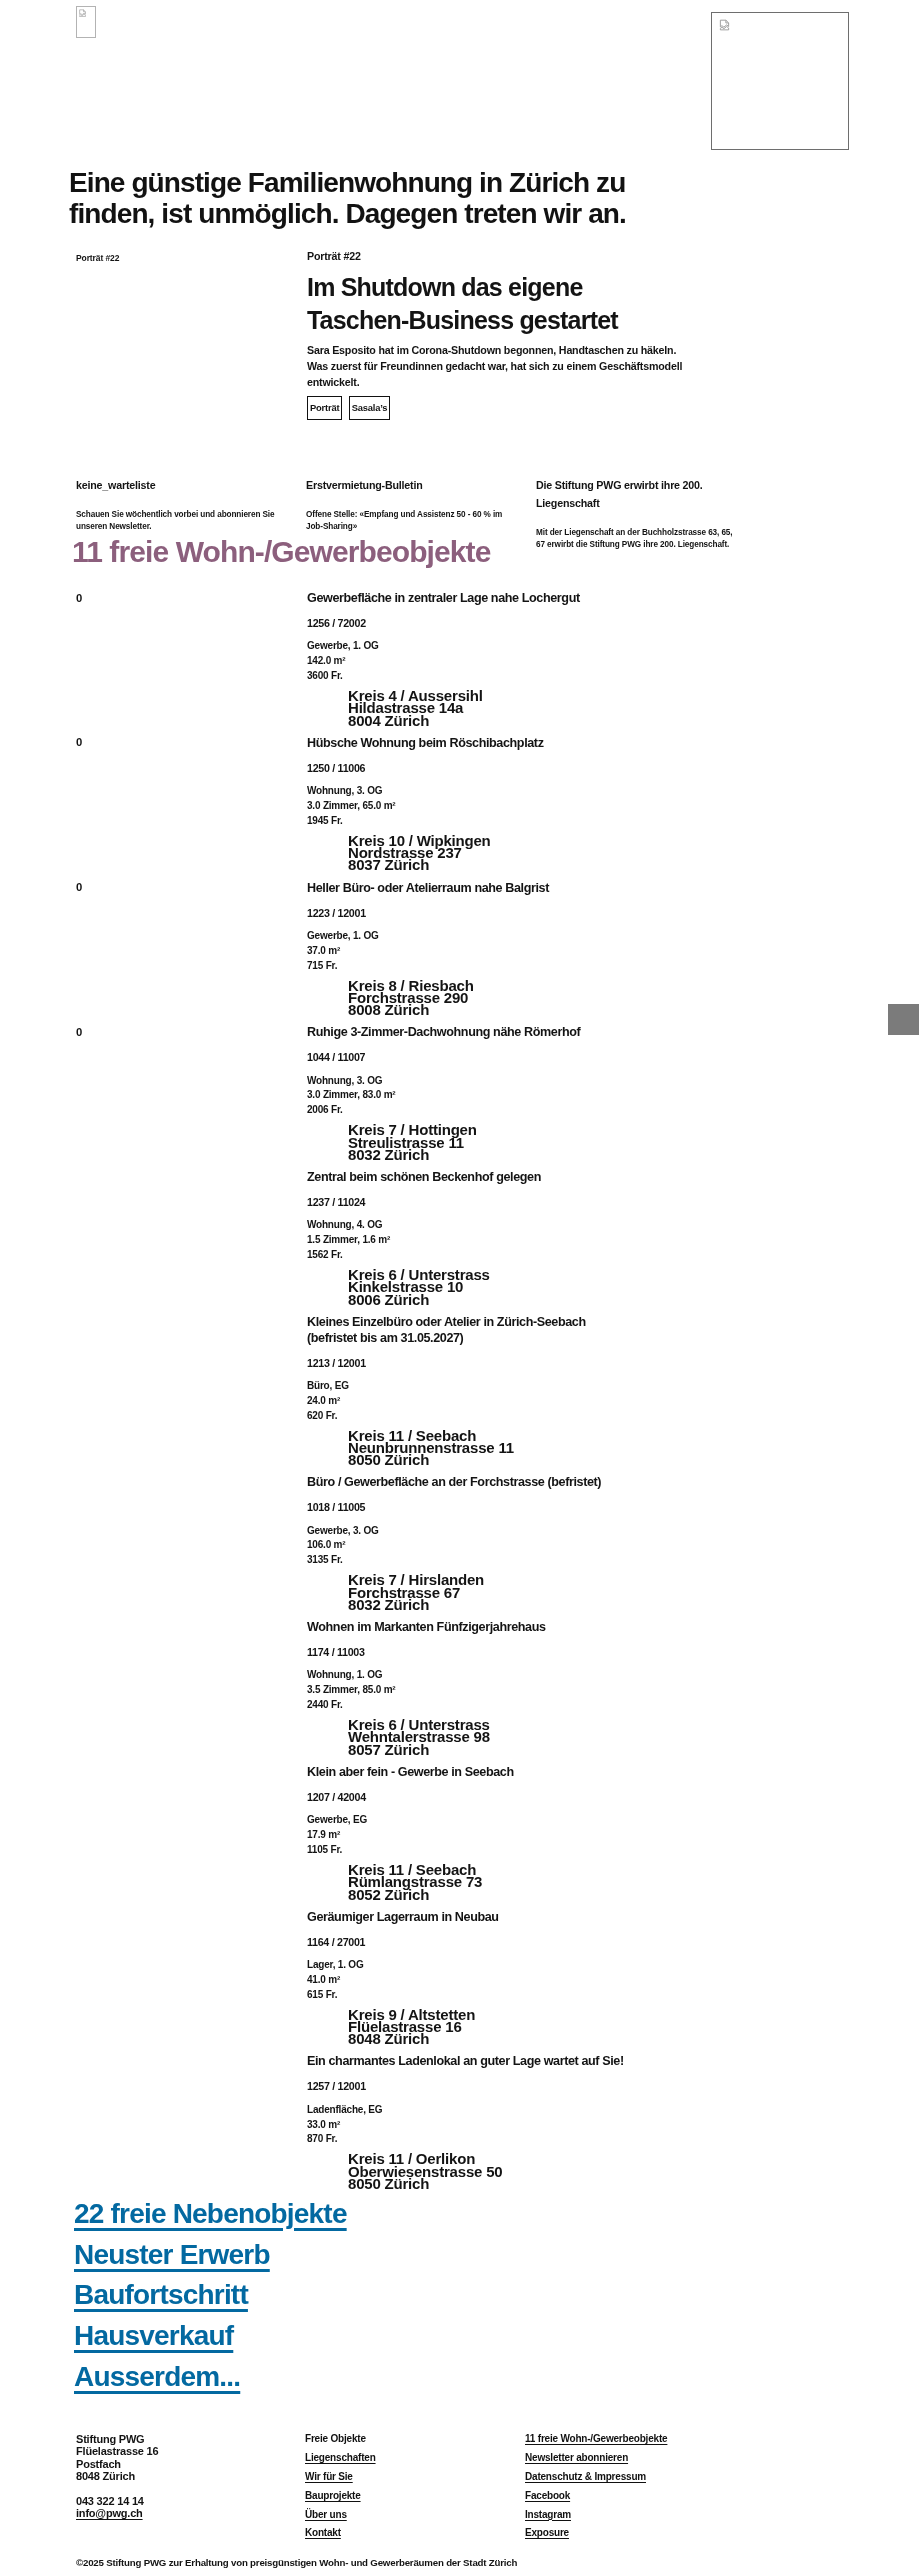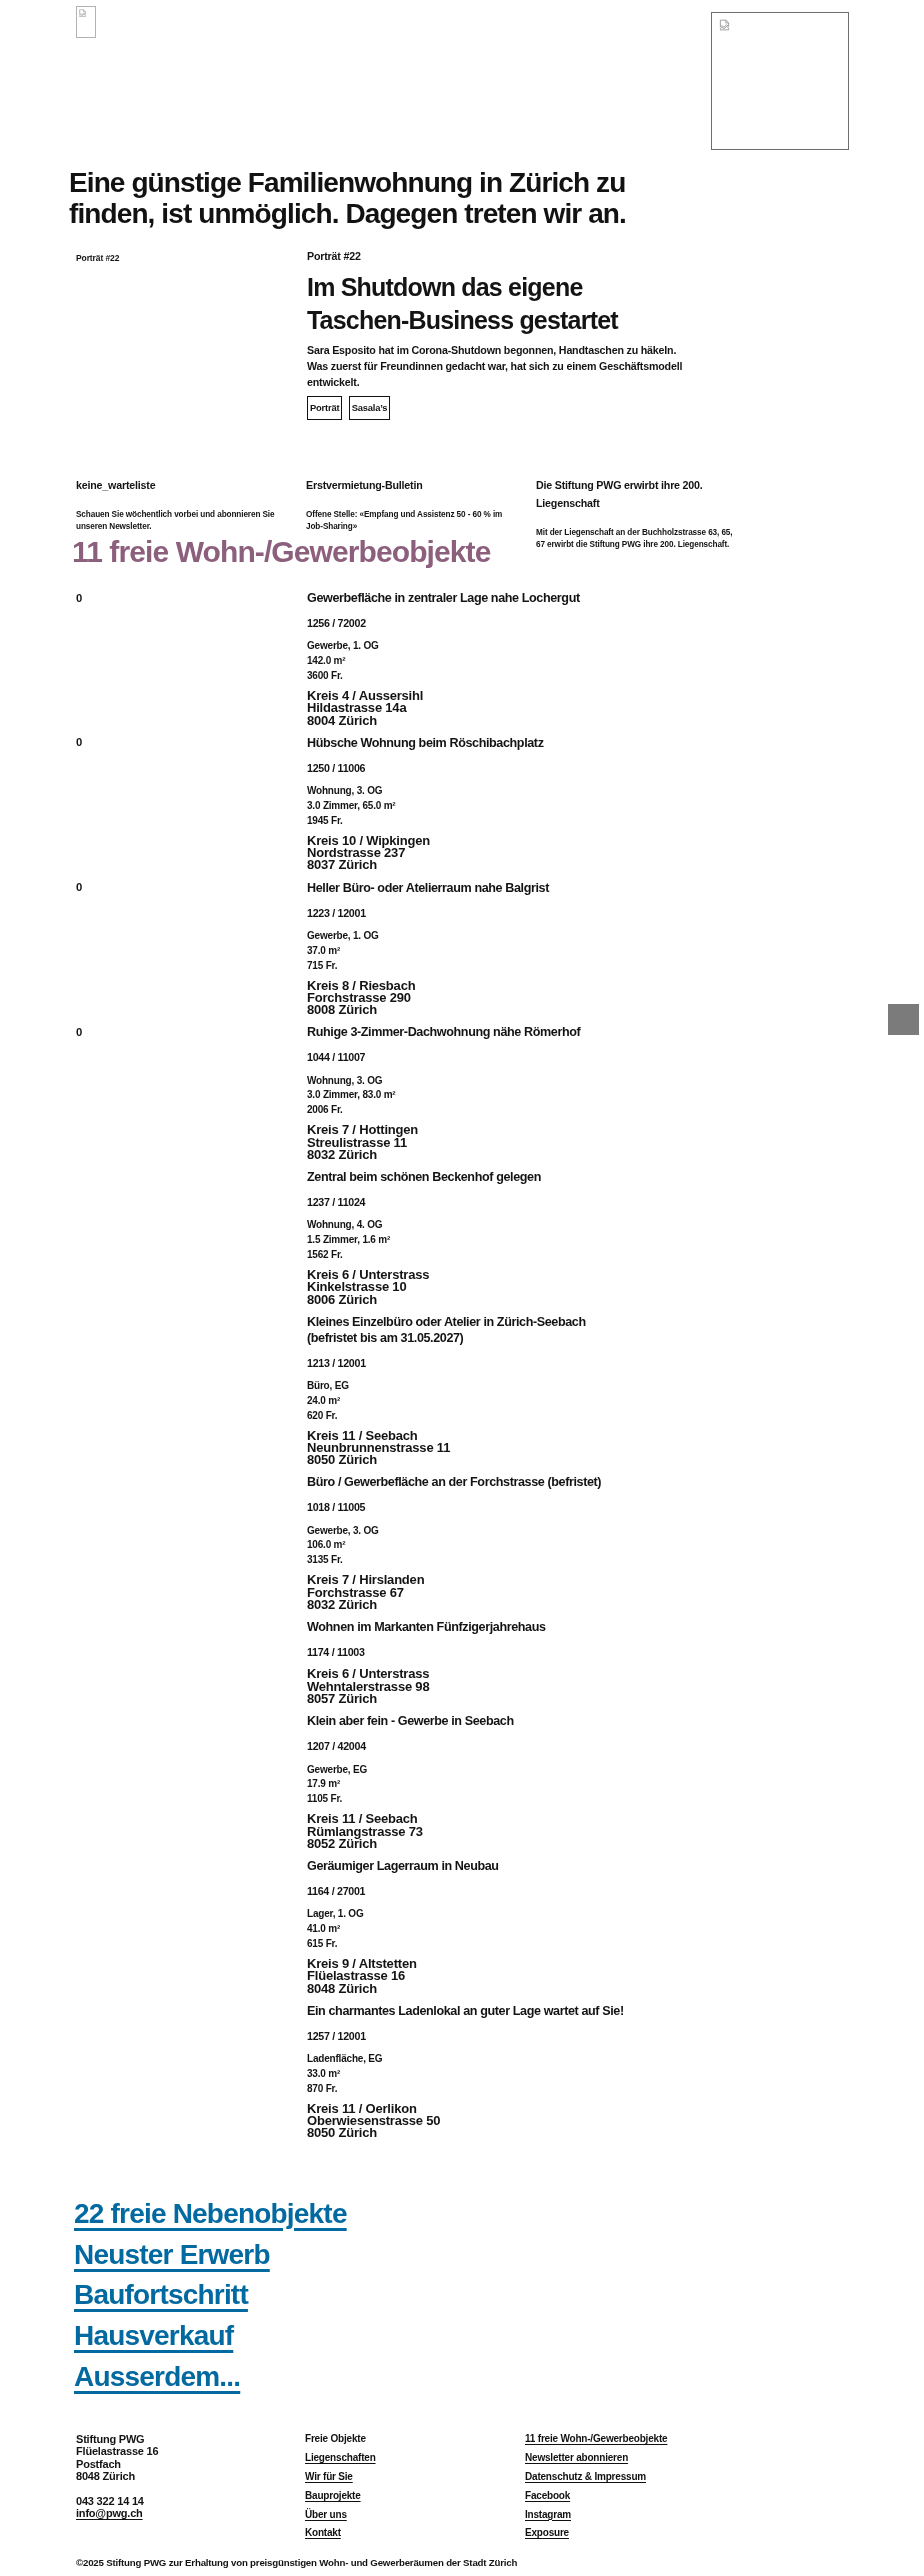--- a/index.html
+++ b/index.html
@@ -43,21 +43,21 @@
 
   
   .listings-heading { left:72px; top:535px; font-size:30px; letter-spacing:-0.9px; }
   .listings { left:0; top:591px; width:925px; }
   .listing-item { position:relative; margin-bottom:8.8px; }
   .listing-marker { position:absolute; left:76px; top:0.6px; font-size:11.3px; }
   .listing-content { margin-left:307px; width:540px; }
   .listing-title { font-size:12.6px; line-height:15.7px; letter-spacing:-0.4px; margin-bottom:9.4px; }
   .listing-id { font-size:10.7px; line-height:14.5px; letter-spacing:-0.3px; margin-bottom:8.8px; }
   .listing-details { font-size:10px; line-height:14.8px; letter-spacing:-0.2px; margin-bottom:6.3px; }
-  .listing-address { font-size:13px; line-height:12.3px; letter-spacing:-0.2px; }
+  .listing-address { font-size:15px; line-height:12.3px; letter-spacing:-0.2px;margin-left:41px; }
 
   
   .section-links { left:74px; top:2199px; }
   .big-link { display:block; width:max-content; color:#0369a1; font-size:28px; line-height:30px; letter-spacing:-0.8px;
               text-decoration:underline; text-decoration-thickness:2.5px; text-underline-offset:5px; margin-bottom:10.7px; cursor:pointer; }
 
   
   .footer-col { position:absolute; top:2433px; }
   .f-left { left:76px; font-size:11px; line-height:12.3px; letter-spacing:-0.2px; }
   .f-contact { margin-top:13px; }
@@ -291,20 +291,25 @@
       </div>
     </div>
 
     <div class="listing-item">
       <div class="listing-marker"></div>
       <div class="listing-content">
         <div class="listing-title lines">
           <div>Wohnen im Markanten Fünfzigerjahrehaus</div>
         </div>
         <div class="listing-id">1174 / 11003</div>
+        <div class="listing-details lines">
+          <div>Wohnung, 1. OG</div>
+          <div>3.5 Zimmer, 85.0 m²</div>
+          <div>2440 Fr.</div>
+        </div>
         <div class="listing-address lines">
           <div>Kreis 6 / Unterstrass</div>
           <div>Wehntalerstrasse 98</div>
           <div>8057 Zürich</div>
         </div>
       </div>
     </div>
 
     <div class="listing-item">
       <div class="listing-marker"></div>

